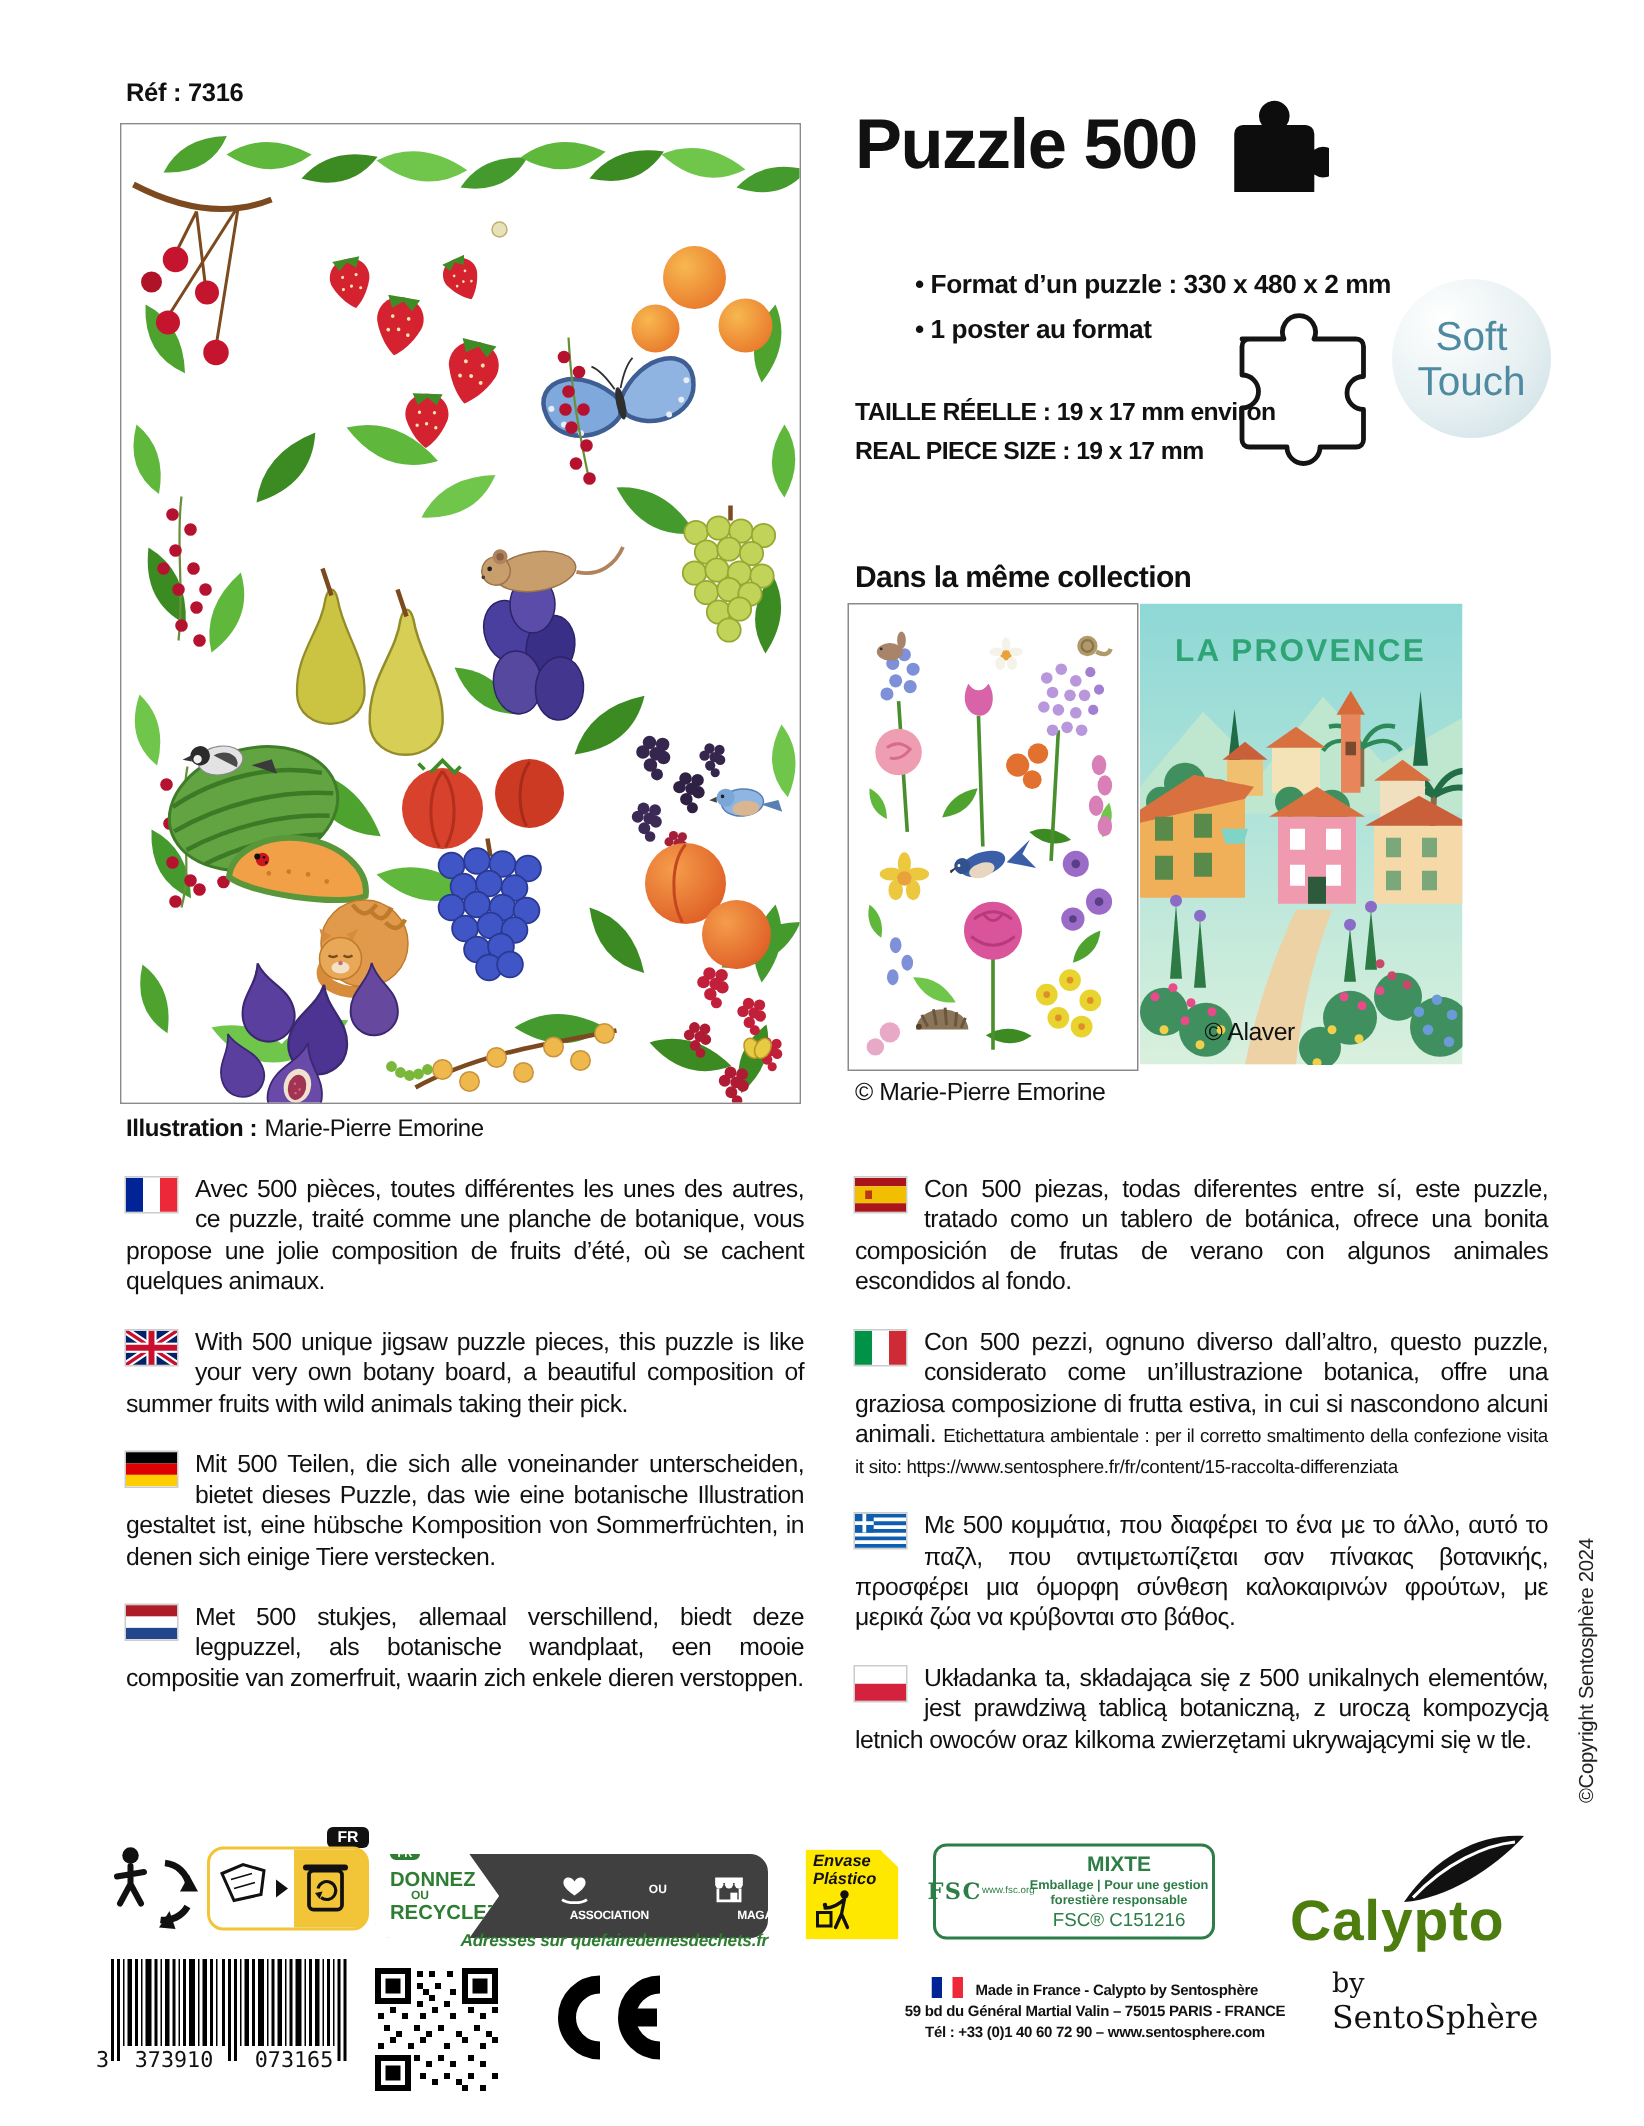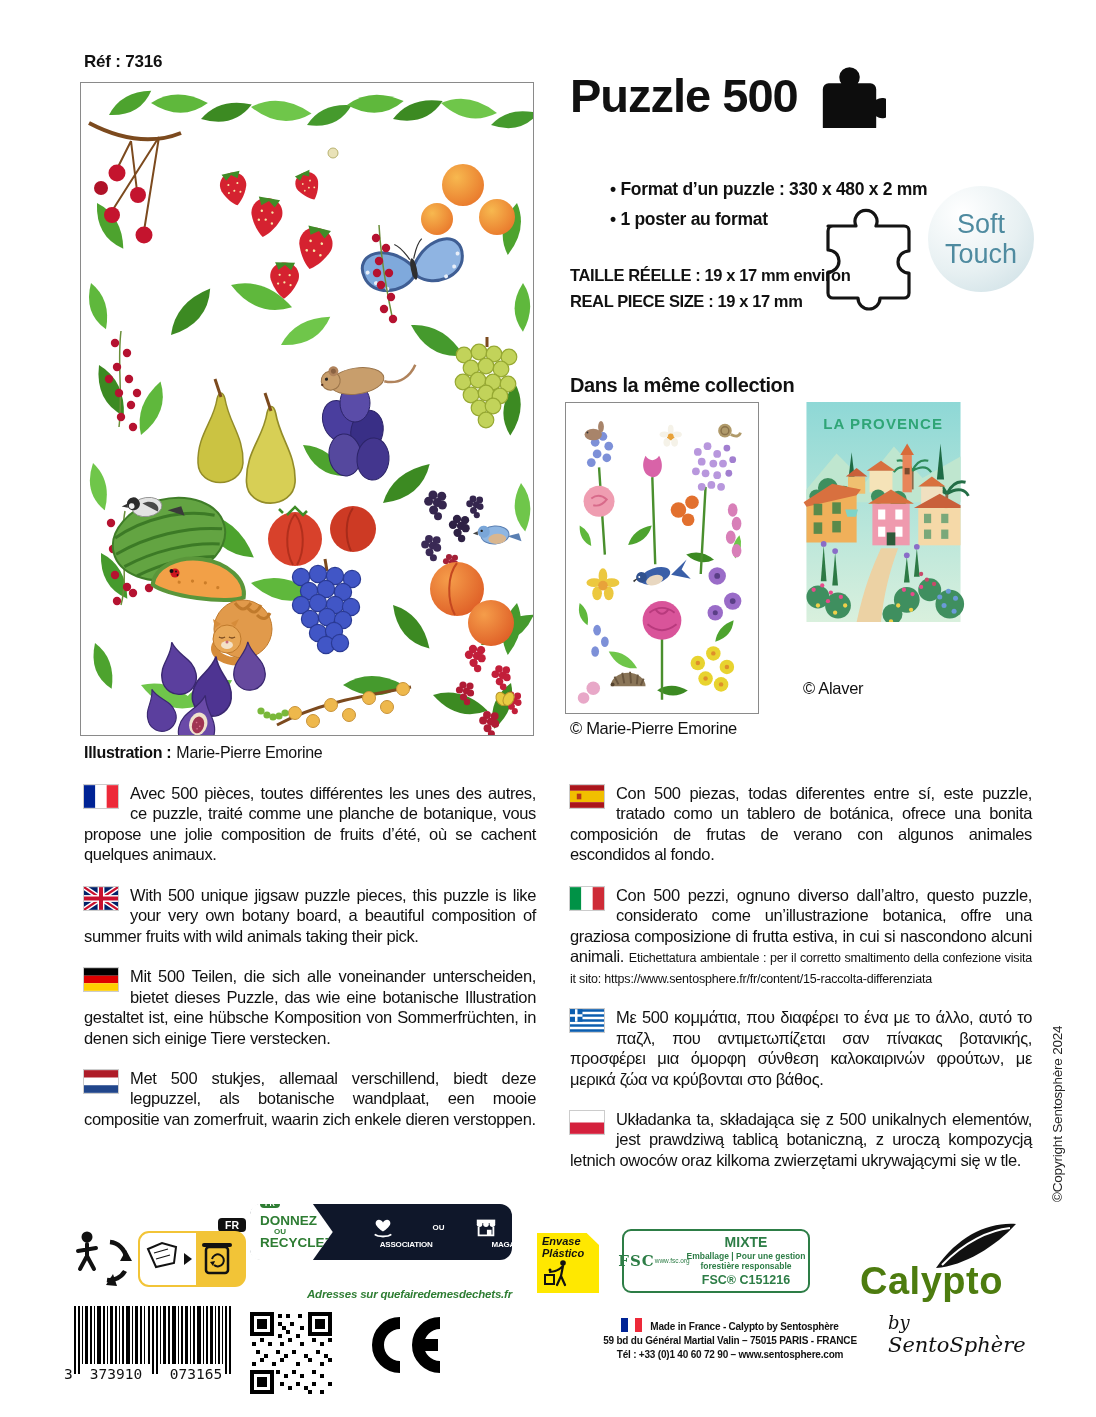--- a/index.html
+++ b/index.html
@@ -21,21 +21,21 @@
   .bullets li::before{content:"• ";}
   .sizeTxt{left:570px;top:262px;font-size:16.5px;font-weight:bold;letter-spacing:-.4px;line-height:1.6;}
   .pieceOutline{left:798px;top:196px;width:140px;height:122px;}
   .soft{left:928px;top:186px;width:106px;height:106px;border-radius:50%;
         background:radial-gradient(circle at 32% 26%,#ffffff 0%,#e7f0f2 55%,#c9dde3 100%);
         display:flex;flex-direction:column;align-items:center;justify-content:center;
         color:#4f8ba0;font-size:27px;line-height:1.12;}
   .collecH{left:570px;top:374px;font-size:20px;font-weight:bold;letter-spacing:-.4px;}
   .thumb1{left:565px;top:402px;width:184px;height:302px;border:1px solid #8a8a8a;padding:4px;background:#fff;}
   .thumb1 svg,.thumb2 svg{display:block;width:100%;height:100%;}
-  .thumb2{left:776px;top:402px;width:215px;height:220px;text-decoration:underline;}
+  .thumb2{left:760px;top:402px;width:215px;height:308px;text-decoration:underline;}
   .cap1{left:570px;top:719px;font-size:16.5px;letter-spacing:-.3px;}
   .cap2{left:803px;top:679px;font-size:16.5px;letter-spacing:-.3px;}
   
   .colL{left:84px;top:783px;width:452px;}
   .colR{left:570px;top:783px;width:462px;}
   .desc{margin-bottom:20px;font-size:16.5px;line-height:1.24;text-align:justify;
         letter-spacing:-.35px;clear:left;}
   .flag{float:left;width:34px;height:23px;margin:2px 12px 2px 0;outline:1px solid #ccc;}
   .flag svg{display:block;width:100%;height:100%;}
   .eco-note{font-size:12.5px;letter-spacing:-.2px;}
@@ -43,21 +43,21 @@
   .vcopy{left:1050px;top:1202px;width:240px;transform:rotate(-90deg);transform-origin:0 0;
          font-size:13.5px;letter-spacing:-.2px;color:#222;}
   
   .triman{left:70px;top:1230px;width:64px;height:58px;}
   .frsort{left:138px;top:1218px;width:106px;height:66px;}
   .frsort .tab{position:absolute;left:80px;top:0;background:#111;color:#fff;font-size:10.5px;
                font-weight:bold;padding:1px 7px;border-radius:4px;}
   .frsort .body{position:absolute;left:0;top:13px;width:104px;height:52px;border-radius:11px;
                 background:linear-gradient(90deg,#fff 0 54%,#f2c437 54% 100%);
                 border:2px solid #f2c437;display:flex;align-items:center;}
-  .donnez{left:250px;top:1204px;width:262px;height:56px;background:#0f172a;border-radius:12px;
+  .donnez{left:250px;top:1236px;width:262px;height:56px;background:#404040;border-radius:12px;
           display:flex;color:#fff;}
   .dz-left{position:relative;width:96px;height:56px;background:#fff;border-radius:10px 0 0 10px;
            clip-path:polygon(0 0,76% 0,100% 50%,76% 100%,0 100%);
            display:flex;flex-direction:column;align-items:flex-start;justify-content:center;
            padding-left:10px;box-sizing:border-box;color:#2e7d33;font-weight:bold;line-height:1.05;}
   .dz-l1{font-size:13.5px;} .dz-l2{font-size:8px;margin-left:14px;} 
   .dz-pill{position:absolute;left:8px;top:-6px;background:#2e7d33;color:#fff;border:2px solid #fff;
            border-radius:8px;font-size:7.5px;font-weight:bold;padding:0 5px;}
   .dz-icons{flex:1;display:flex;align-items:center;justify-content:space-evenly;padding-right:4px;}
   .dz-item{display:flex;flex-direction:column;align-items:center;gap:1px;}
@@ -72,25 +72,25 @@
   .fsc{left:622px;top:1229px;width:188px;height:64px;border:2px solid #2d7d46;border-radius:9px;
        display:flex;color:#2d7d46;background:#fff;box-sizing:border-box;}
   .fsc-l{width:60px;display:flex;flex-direction:row;align-items:center;justify-content:center;
          line-height:1;}
   .fsc-acr{font-family:"DejaVu Serif",serif;font-weight:bold;font-size:15px;letter-spacing:1px;}
   .fsc-url{font-size:6.5px;}
   .fsc-r{flex:1;display:flex;flex-direction:column;align-items:center;justify-content:center;
          text-align:center;line-height:1.2;}
   .fsc-grade{font-size:14px;font-weight:bold;}
   .fsc-desc{font-size:8.5px;font-weight:bold;text-align:center;}
-  .fsc-code{font-size:12.5px;font-weight:bold;margin-top:2px;}
+  .fsc-code{font-size:12.5px;font-weight:normal;margin-top:2px;}
   .brand{left:860px;top:1222px;width:160px;height:125px;}
   .brand .nm{position:absolute;left:0;top:38px;font-size:38px;font-weight:bold;letter-spacing:.5px;color:#4d7c0f;}
   .brand .leaf{position:absolute;left:74px;top:0;width:84px;height:48px;}
-  .brand .by{position:absolute;left:28px;top:90px;font-family:"DejaVu Serif",serif;font-style:italic;
+  .brand .by{position:absolute;left:28px;top:90px;font-family:"DejaVu Serif",serif;
              font-size:18px;color:#111;}
   .brand .by .st{font-size:21px;}
   
   .barcode{left:64px;top:1306px;width:172px;height:92px;}
   .barcode svg{display:block;margin-left:10px;}
   .bc-digits{display:flex;font-family:"DejaVu Sans Mono",monospace;font-size:14.5px;margin-top:-10px;}
   .bc-digits .d1{width:12px;}
   .bc-digits .d2,.bc-digits .d3{flex:1;text-align:center;}
   .qr{left:248px;top:1310px;width:86px;height:86px;}
   .ce{left:360px;top:1316px;width:84px;height:58px;}

